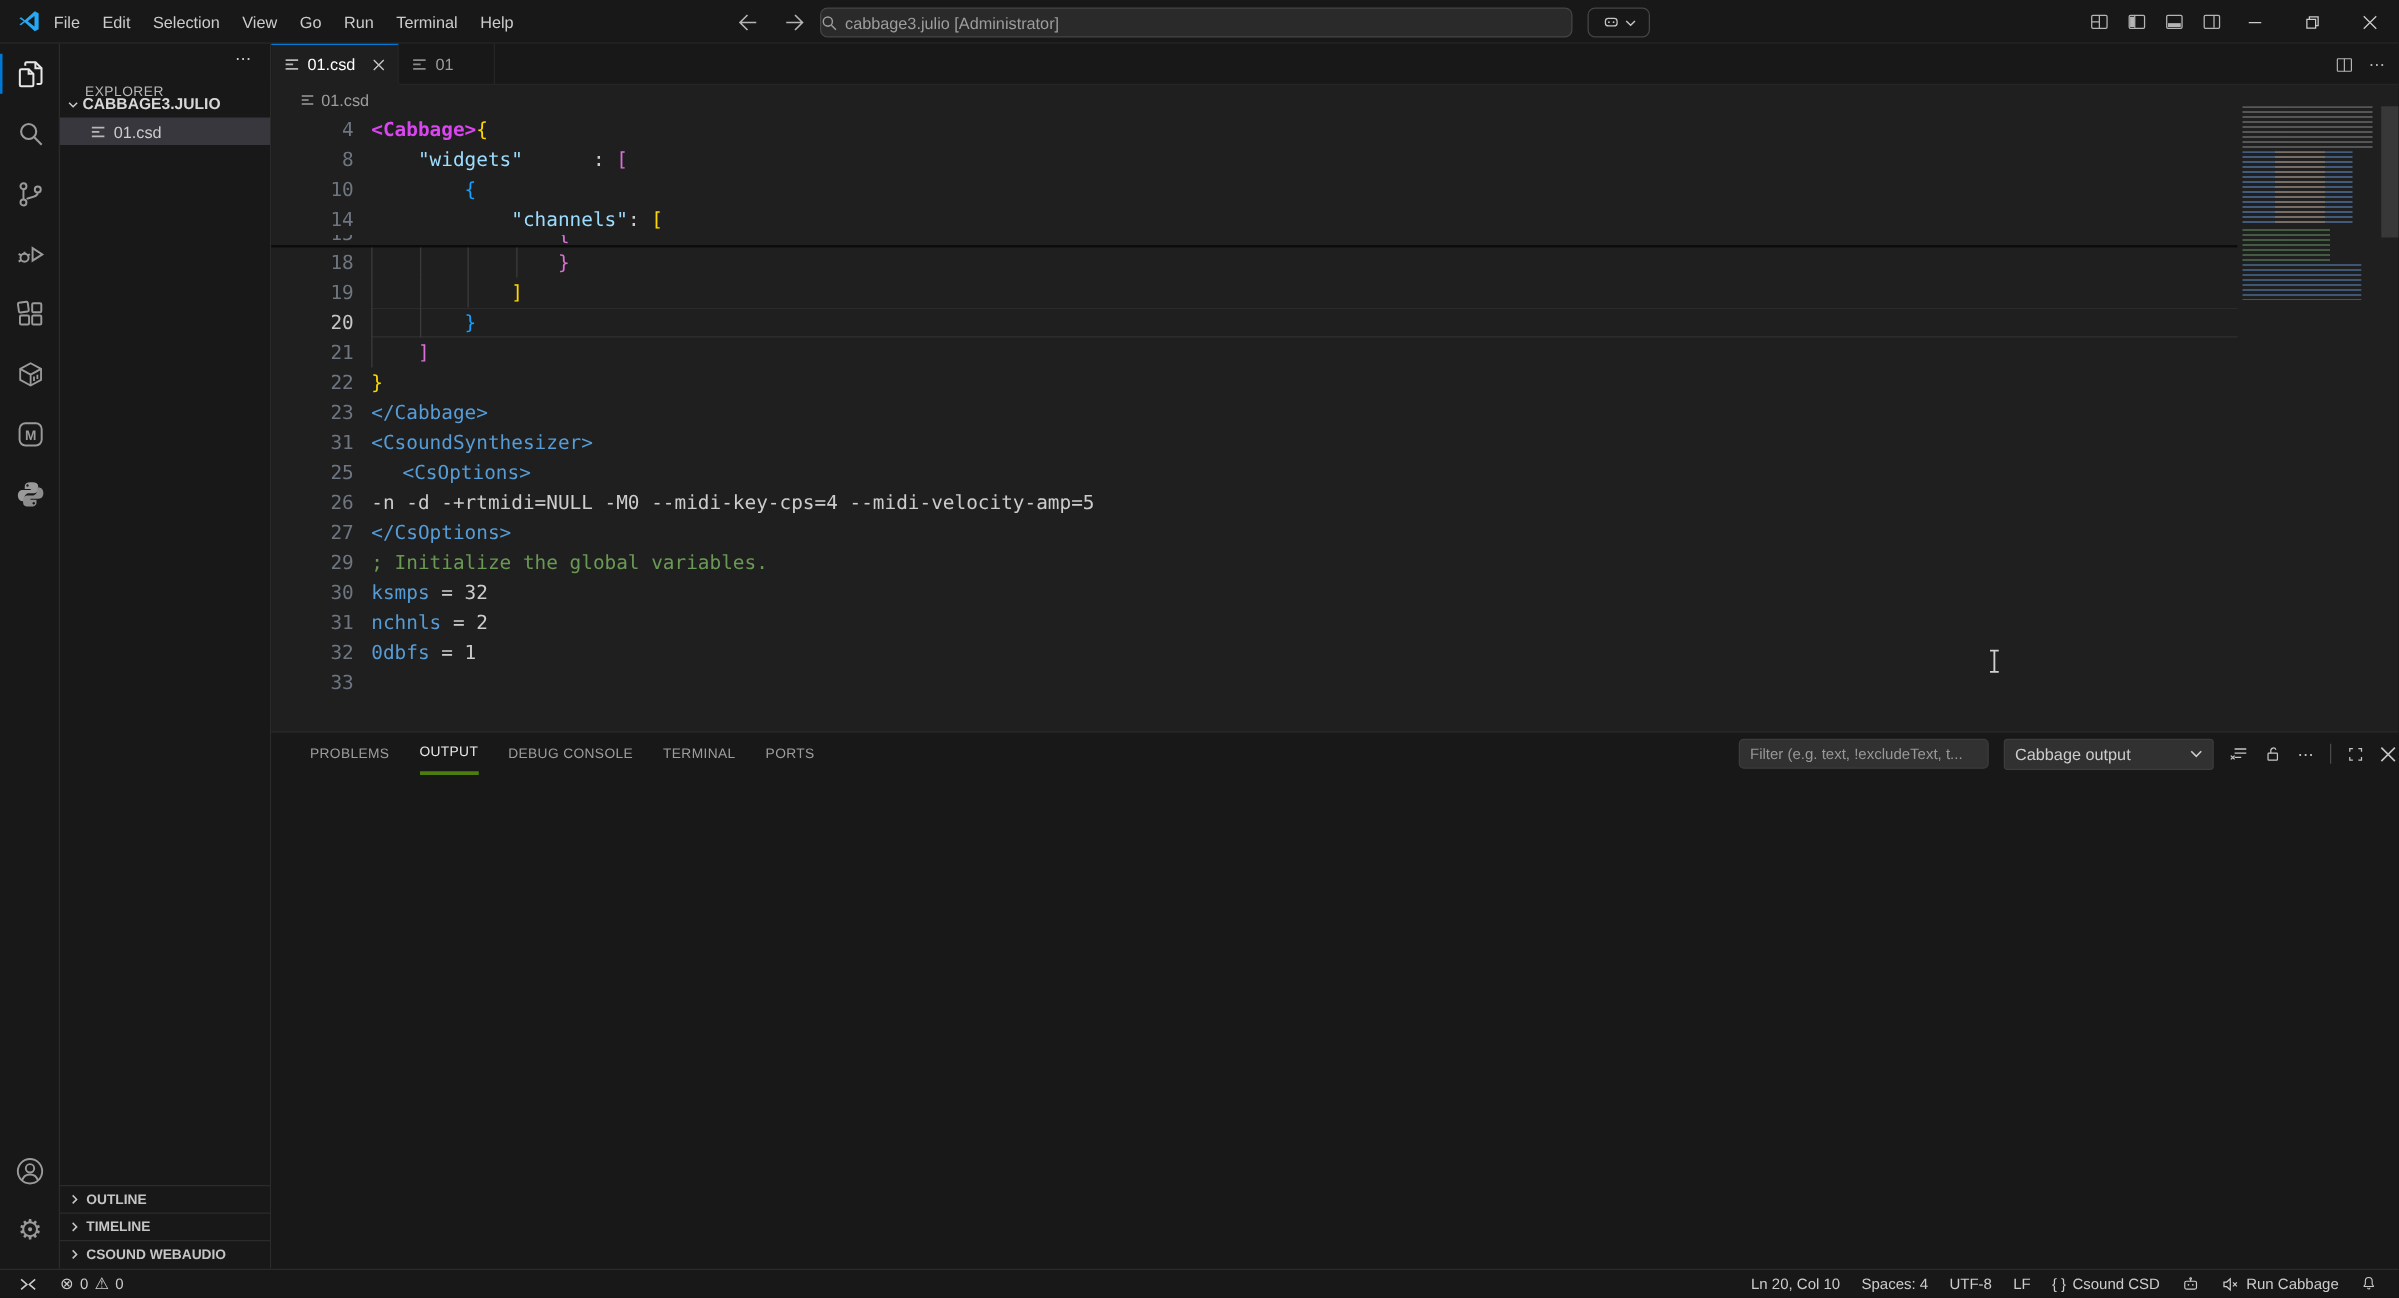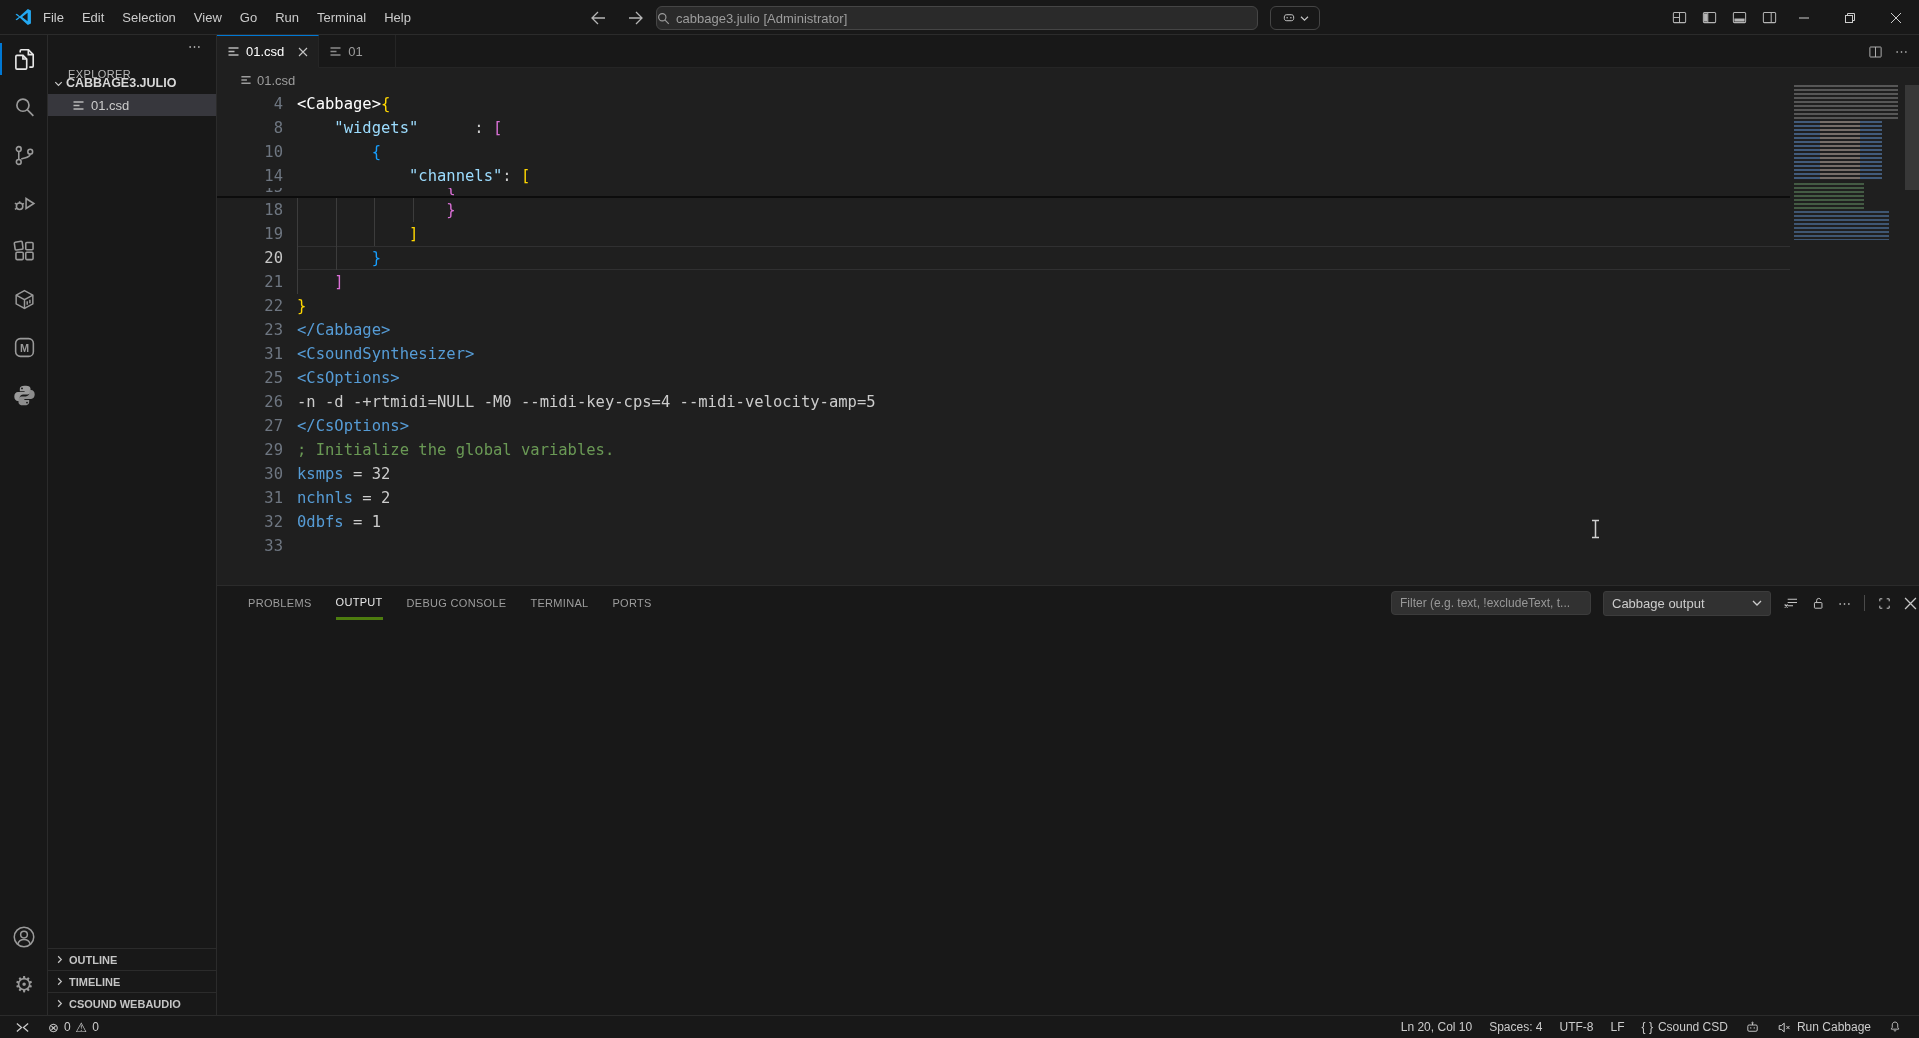--- a/index.html
+++ b/index.html
@@ -375,38 +375,38 @@
       <span>
         <svg width="12" height="12" viewBox="0 0 13 13" stroke="#9d9d9d" stroke-width="1.4">
             <path d="M1.5 3h10M1.5 6.5h6M1.5 10h10"></path>
           </svg>
       </span>
       <span>01.csd</span>
     </div>
 
     <div id="code-area">
       <div id="sticky-lines">
-          <div class="code-row"><div class="gutter">4</div><div class="code-text"><span style="color: #ffffff;">&lt;Cabbage&gt;</span><span style="color: rgb(255, 215, 0);">{</span></div></div>
+          <div class="code-row"><div class="gutter">4</div><div class="code-text"><span style="color: #d946ef; font-weight: bold;">&lt;Cabbage&gt;</span><span style="color: rgb(255, 215, 0);">{</span></div></div>
           <div class="code-row"><div class="gutter">8</div><div class="code-text"><span style="color: rgb(204, 204, 204);">    </span><span style="color: rgb(156, 220, 254);">"widgets"</span><span style="color: rgb(204, 204, 204);">      : </span><span style="color: rgb(218, 112, 214);">[</span></div></div>
           <div class="code-row"><div class="gutter">10</div><div class="code-text"><span style="color: rgb(204, 204, 204);">        </span><span style="color: rgb(23, 159, 255);">{</span></div></div>
           <div class="code-row"><div class="gutter">14</div><div class="code-text"><span style="color: rgb(204, 204, 204);">            </span><span style="color: rgb(156, 220, 254);">"channels"</span><span style="color: rgb(204, 204, 204);">: </span><span style="color: rgb(255, 215, 0);">[</span></div></div>
         </div>
       <div id="partial-line">
           <div class="code-row"><div class="gutter">15</div><div class="code-text"><span style="color: rgb(204, 204, 204);">                </span><span style="color: rgb(218, 112, 214);">{</span></div></div>
         </div>
       <div id="sticky-sep"></div>
       <div id="code-lines">
           <div class="code-row"><div class="gutter">18</div><div class="code-text"><span class="iguide" style="left: 0px;"></span><span class="iguide" style="left: 38.5px;"></span><span class="iguide" style="left: 77px;"></span><span class="iguide" style="left: 115.5px;"></span><span style="color: rgb(204, 204, 204);">                </span><span style="color: rgb(218, 112, 214);">}</span></div></div>
           <div class="code-row"><div class="gutter">19</div><div class="code-text"><span class="iguide" style="left: 0px;"></span><span class="iguide" style="left: 38.5px;"></span><span class="iguide" style="left: 77px;"></span><span style="color: rgb(204, 204, 204);">            </span><span style="color: rgb(255, 215, 0);">]</span></div></div>
           <div class="code-row current"><div class="gutter">20</div><div class="code-text"><span class="iguide" style="left: 0px;"></span><span class="iguide" style="left: 38.5px;"></span><span style="color: rgb(204, 204, 204);">        </span><span style="color: rgb(23, 159, 255);">}</span></div></div>
           <div class="code-row"><div class="gutter">21</div><div class="code-text"><span class="iguide" style="left: 0px;"></span><span style="color: rgb(204, 204, 204);">    </span><span style="color: rgb(218, 112, 214);">]</span></div></div>
           <div class="code-row"><div class="gutter">22</div><div class="code-text"><span style="color: rgb(255, 215, 0);">}</span></div></div>
           <div class="code-row"><div class="gutter">23</div><div class="code-text"><span style="color: rgb(86, 156, 214);">&lt;/Cabbage&gt;</span></div></div>
           <div class="code-row"><div class="gutter">31</div><div class="code-text"><span style="color: rgb(86, 156, 214);">&lt;CsoundSynthesizer&gt;</span></div></div>
-          <div class="code-row"><div class="gutter">25</div><div class="code-text"><span style="color: rgb(86, 156, 214);">&lt;CsOptions&gt;</span></div></div>
+          <div class="code-row"><div class="gutter">25</div><div class="code-text"><span style="color: rgb(86, 156, 214); margin-left: 25px;">&lt;CsOptions&gt;</span></div></div>
           <div class="code-row"><div class="gutter">26</div><div class="code-text"><span style="color: rgb(204, 204, 204);">-n -d -+rtmidi=NULL -M0 --midi-key-cps=4 --midi-velocity-amp=5</span></div></div>
           <div class="code-row"><div class="gutter">27</div><div class="code-text"><span style="color: rgb(86, 156, 214);">&lt;/CsOptions&gt;</span></div></div>
           <div class="code-row"><div class="gutter">29</div><div class="code-text"><span style="color: rgb(106, 153, 85);">; Initialize the global variables.</span></div></div>
           <div class="code-row"><div class="gutter">30</div><div class="code-text"><span style="color: rgb(86, 156, 214);">ksmps</span><span style="color: rgb(204, 204, 204);"> = </span><span style="color: rgb(204, 204, 204);">32</span></div></div>
           <div class="code-row"><div class="gutter">31</div><div class="code-text"><span style="color: rgb(86, 156, 214);">nchnls</span><span style="color: rgb(204, 204, 204);"> = </span><span style="color: rgb(204, 204, 204);">2</span></div></div>
           <div class="code-row"><div class="gutter">32</div><div class="code-text"><span style="color: rgb(86, 156, 214);">0dbfs</span><span style="color: rgb(204, 204, 204);"> = </span><span style="color: rgb(204, 204, 204);">1</span></div></div>
           <div class="code-row"><div class="gutter">33</div><div class="code-text"></div></div>
         </div>
     </div>
 

